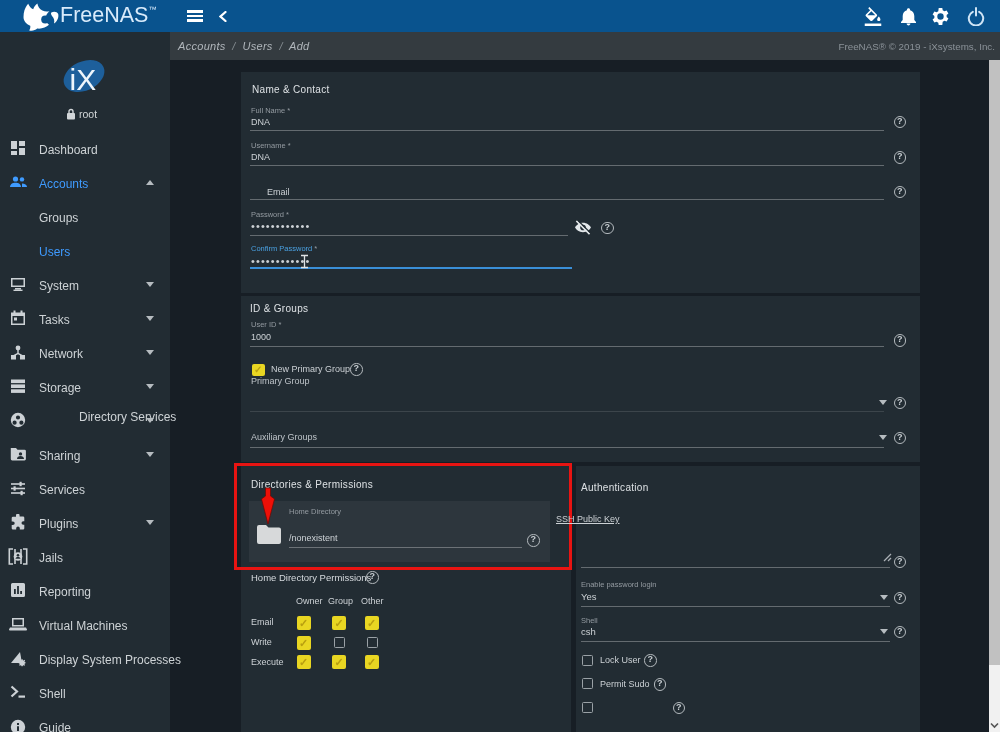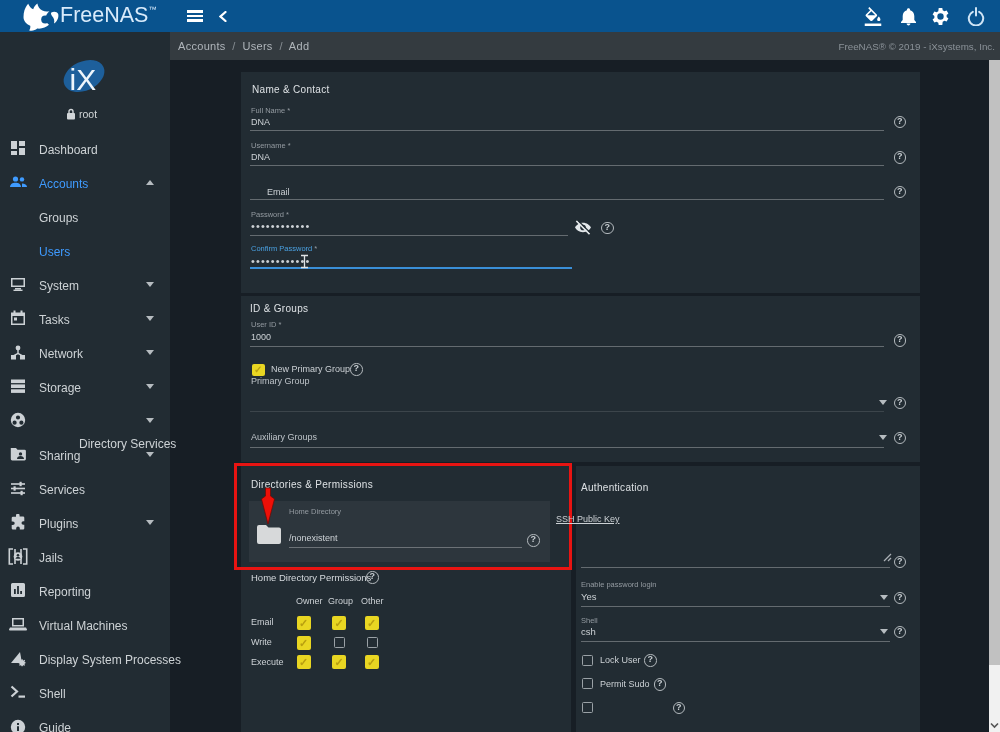--- a/index.html
+++ b/index.html
@@ -50,21 +50,21 @@
   </svg>
   <svg class="abs" style="left:931px;top:7px;" width="19" height="19" viewBox="0 0 19 19">
     <path fill="#fff" d="M7.7,1 h3.6 l0.4,2.3 c0.6,0.25 1.2,0.58 1.7,1 l2.2,-0.9 1.8,3.1 -1.8,1.5 c0.05,0.33 0.08,0.66 0.08,1 s-0.03,0.67 -0.08,1 l1.8,1.5 -1.8,3.1 -2.2,-0.9 c-0.5,0.42 -1.1,0.75 -1.7,1 L11.3,18 H7.7 l-0.4,-2.3 c-0.6,-0.25 -1.2,-0.58 -1.7,-1 l-2.2,0.9 -1.8,-3.1 1.8,-1.5 c-0.05,-0.33 -0.08,-0.66 -0.08,-1 s0.03,-0.67 0.08,-1 L1.6,7.5 3.4,4.4 l2.2,0.9 c0.5,-0.42 1.1,-0.75 1.7,-1 z M9.5,6.3 a3.2,3.2 0 1 0 0,6.4 a3.2,3.2 0 0 0 0,-6.4 z"></path>
   </svg>
   <svg class="abs" style="left:967px;top:7px;" width="18" height="19" viewBox="0 0 18 19">
     <path d="M5.8,4.8 a7.2,7.2 0 1 0 6.4,0" stroke="#cfe4f5" stroke-width="2" fill="none" stroke-linecap="round"></path>
     <line x1="9" y1="1" x2="9" y2="8.5" stroke="#cfe4f5" stroke-width="2" stroke-linecap="round"></line>
   </svg>
 
   <div class="abs" style="left:170px;top:32px;width:830px;height:28px;background:#343b40;"></div>
-  <div class="abs" style="left:178px;top:40px;font-size:11px;letter-spacing:0.3px;color:#b0b6bb;">Accounts &nbsp;<span style="color:#878e93;">/</span>&nbsp; Users &nbsp;<span style="color:#878e93;">/</span>&nbsp; <span>Add</span></div>
+  <div class="abs" style="left:178px;top:40px;font-size:11px;letter-spacing:0.3px;color:#b0b6bb;font-style:italic;">Accounts &nbsp;<span style="color:#878e93;">/</span>&nbsp; Users &nbsp;<span style="color:#878e93;">/</span>&nbsp; <span>Add</span></div>
   <div class="abs" style="right:5px;top:41px;font-size:9.8px;color:#8b9298;">FreeNAS® © 2019 - iXsystems, Inc.</div>
 
   <div class="abs" style="left:0;top:32px;width:170px;height:700px;background:#222c33;"></div>
 
   <svg class="abs" style="left:10px;top:140px;" width="16" height="16" viewBox="0 0 16 16">
       <path fill="#ccd1d5" d="M1,1h6v8H1z M9,1h6v5H9z M9,8h6v7H9z M1,11h6v4H1z"></path>
     </svg>
   <div class="navitem" style="top:143px;">Dashboard</div>
 
   <svg class="abs" style="left:9px;top:175px;" width="19" height="14" viewBox="0 0 19 14">
@@ -119,21 +119,21 @@
         <rect x="1" y="5.4" width="14" height="3.6"></rect>
         <rect x="1" y="10.3" width="14" height="3.6"></rect>
       </g>
     </svg>
   <div class="navitem" style="top:381px;">Storage</div>
   <div class="caret-down" style="left:146px;top:383.5px;"></div>
 
   <svg class="abs" style="left:10px;top:412px;" width="16" height="16" viewBox="0 0 16 16">
       <path fill="#ccd1d5" fill-rule="evenodd" d="M8,0.8 a7.2,7.2 0 1 1 0,14.4 a7.2,7.2 0 0 1 0,-14.4 z M8,3.4 a2.1,2.1 0 1 0 0,4.2 a2.1,2.1 0 0 0 0,-4.2 z M4.6,8.6 a2.1,2.1 0 1 0 0,4.2 a2.1,2.1 0 0 0 0,-4.2 z M11.4,8.6 a2.1,2.1 0 1 0 0,4.2 a2.1,2.1 0 0 0 0,-4.2 z"></path>
     </svg>
-  <div class="navitem" style="top:437px;padding-left:40px;">Directory Services</div>
+  <div class="navitem" style="top:410px;padding-left:40px;">Directory Services</div>
   <div class="caret-down" style="left:146px;top:417.5px;"></div>
 
   <svg class="abs" style="left:10px;top:447px;" width="16" height="14" viewBox="0 0 16 14">
       <path fill="#ccd1d5" fill-rule="evenodd" d="M0.8,1 h5.2 l1.5,1.7 h7 a1.4,1.4 0 0 1 1.4,1.4 v8 a1.4,1.4 0 0 1 -1.4,1.4 H2.2 a1.4,1.4 0 0 1 -1.4,-1.4 z M10.5,5.2 a1.7,1.7 0 1 0 0,3.4 a1.7,1.7 0 0 0 0,-3.4 z M7,12 c0,-1.9 1.6,-2.9 3.5,-2.9 c1.9,0 3.5,1 3.5,2.9 z"></path>
     </svg>
   <div class="navitem" style="top:449px;">Sharing</div>
   <div class="caret-down" style="left:146px;top:451.5px;"></div>
 
   <svg class="abs" style="left:10px;top:481px;" width="16" height="15" viewBox="0 0 16 15">
       <g fill="#ccd1d5">

